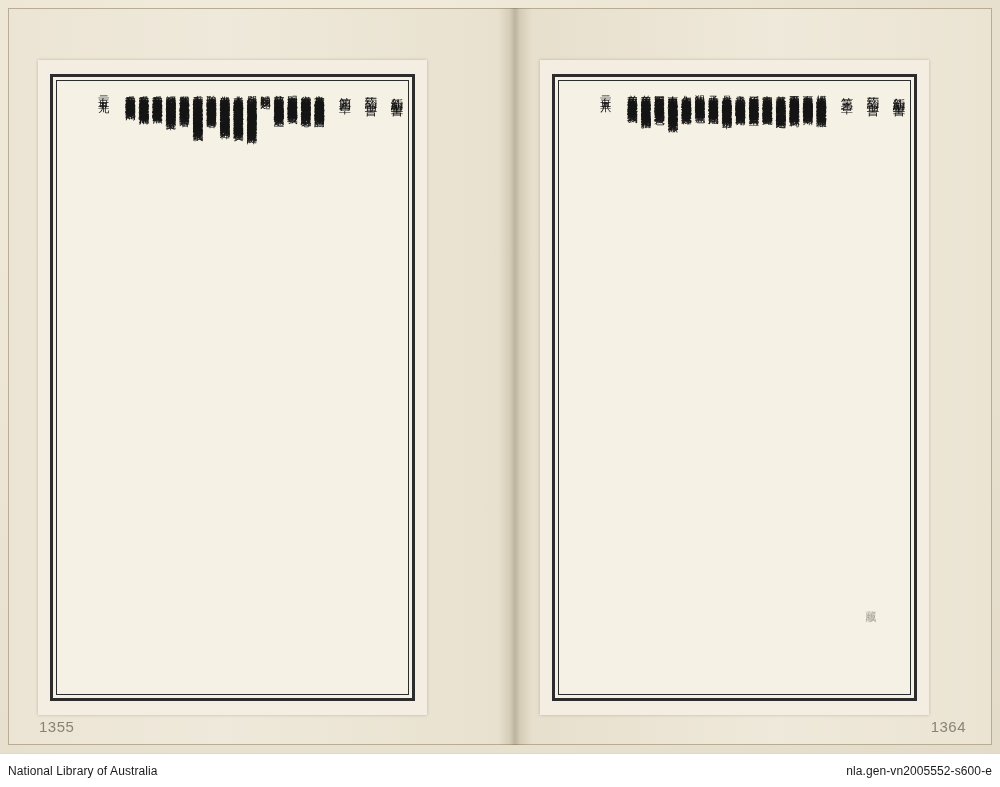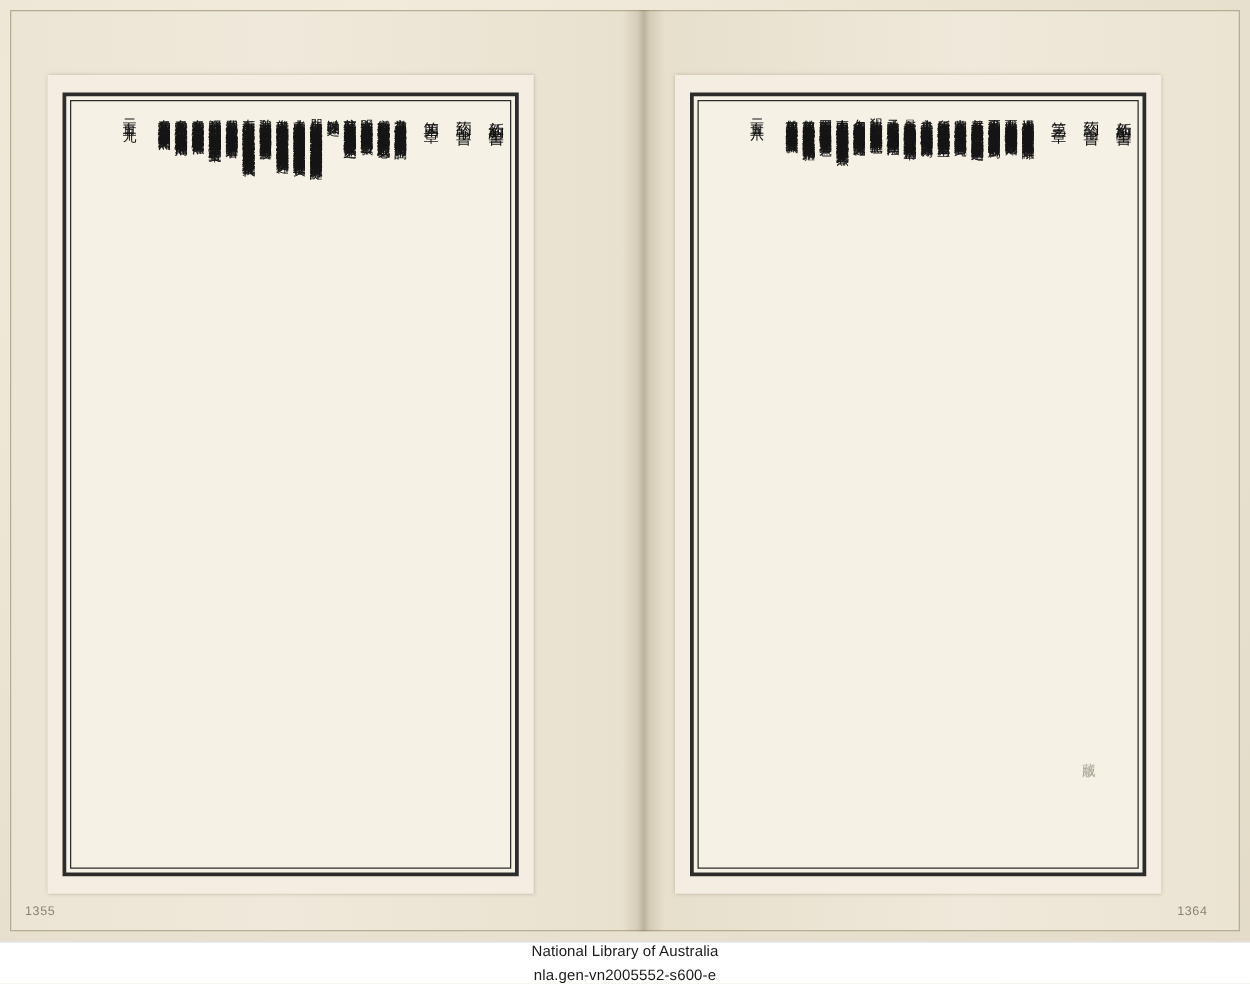--- a/index.html
+++ b/index.html
@@ -128,32 +128,32 @@
     background: #ffffff;
     border-top: 1px solid #d9d9d9;
     display: flex;
     align-items: center;
     justify-content: space-between;
     padding: 0 8px;
     box-sizing: border-box;
     font-family: "Liberation Sans", sans-serif;
     font-size: 12px;
     color: #1a1a1a;
-    flex-direction: column;
   }
   .credit-left { letter-spacing: 0.1px; }
   .credit-right { letter-spacing: 0.1px; }
 
   
   .pencil {
     position: absolute;
     font-family: "Liberation Sans", sans-serif;
-    font-size: 10px;
+    font-size: 15px;
     color: #8a8374;
     letter-spacing: 0.5px;
+    margin-left: 19px;
   }
   .pencil.l { left: 20px; bottom: 52px; }
   .pencil.r { right: 34px; bottom: 52px; }
 
   
   .stamp {
     position: absolute;
     right: 52px;
     bottom: 110px;
     writing-mode: vertical-rl;

